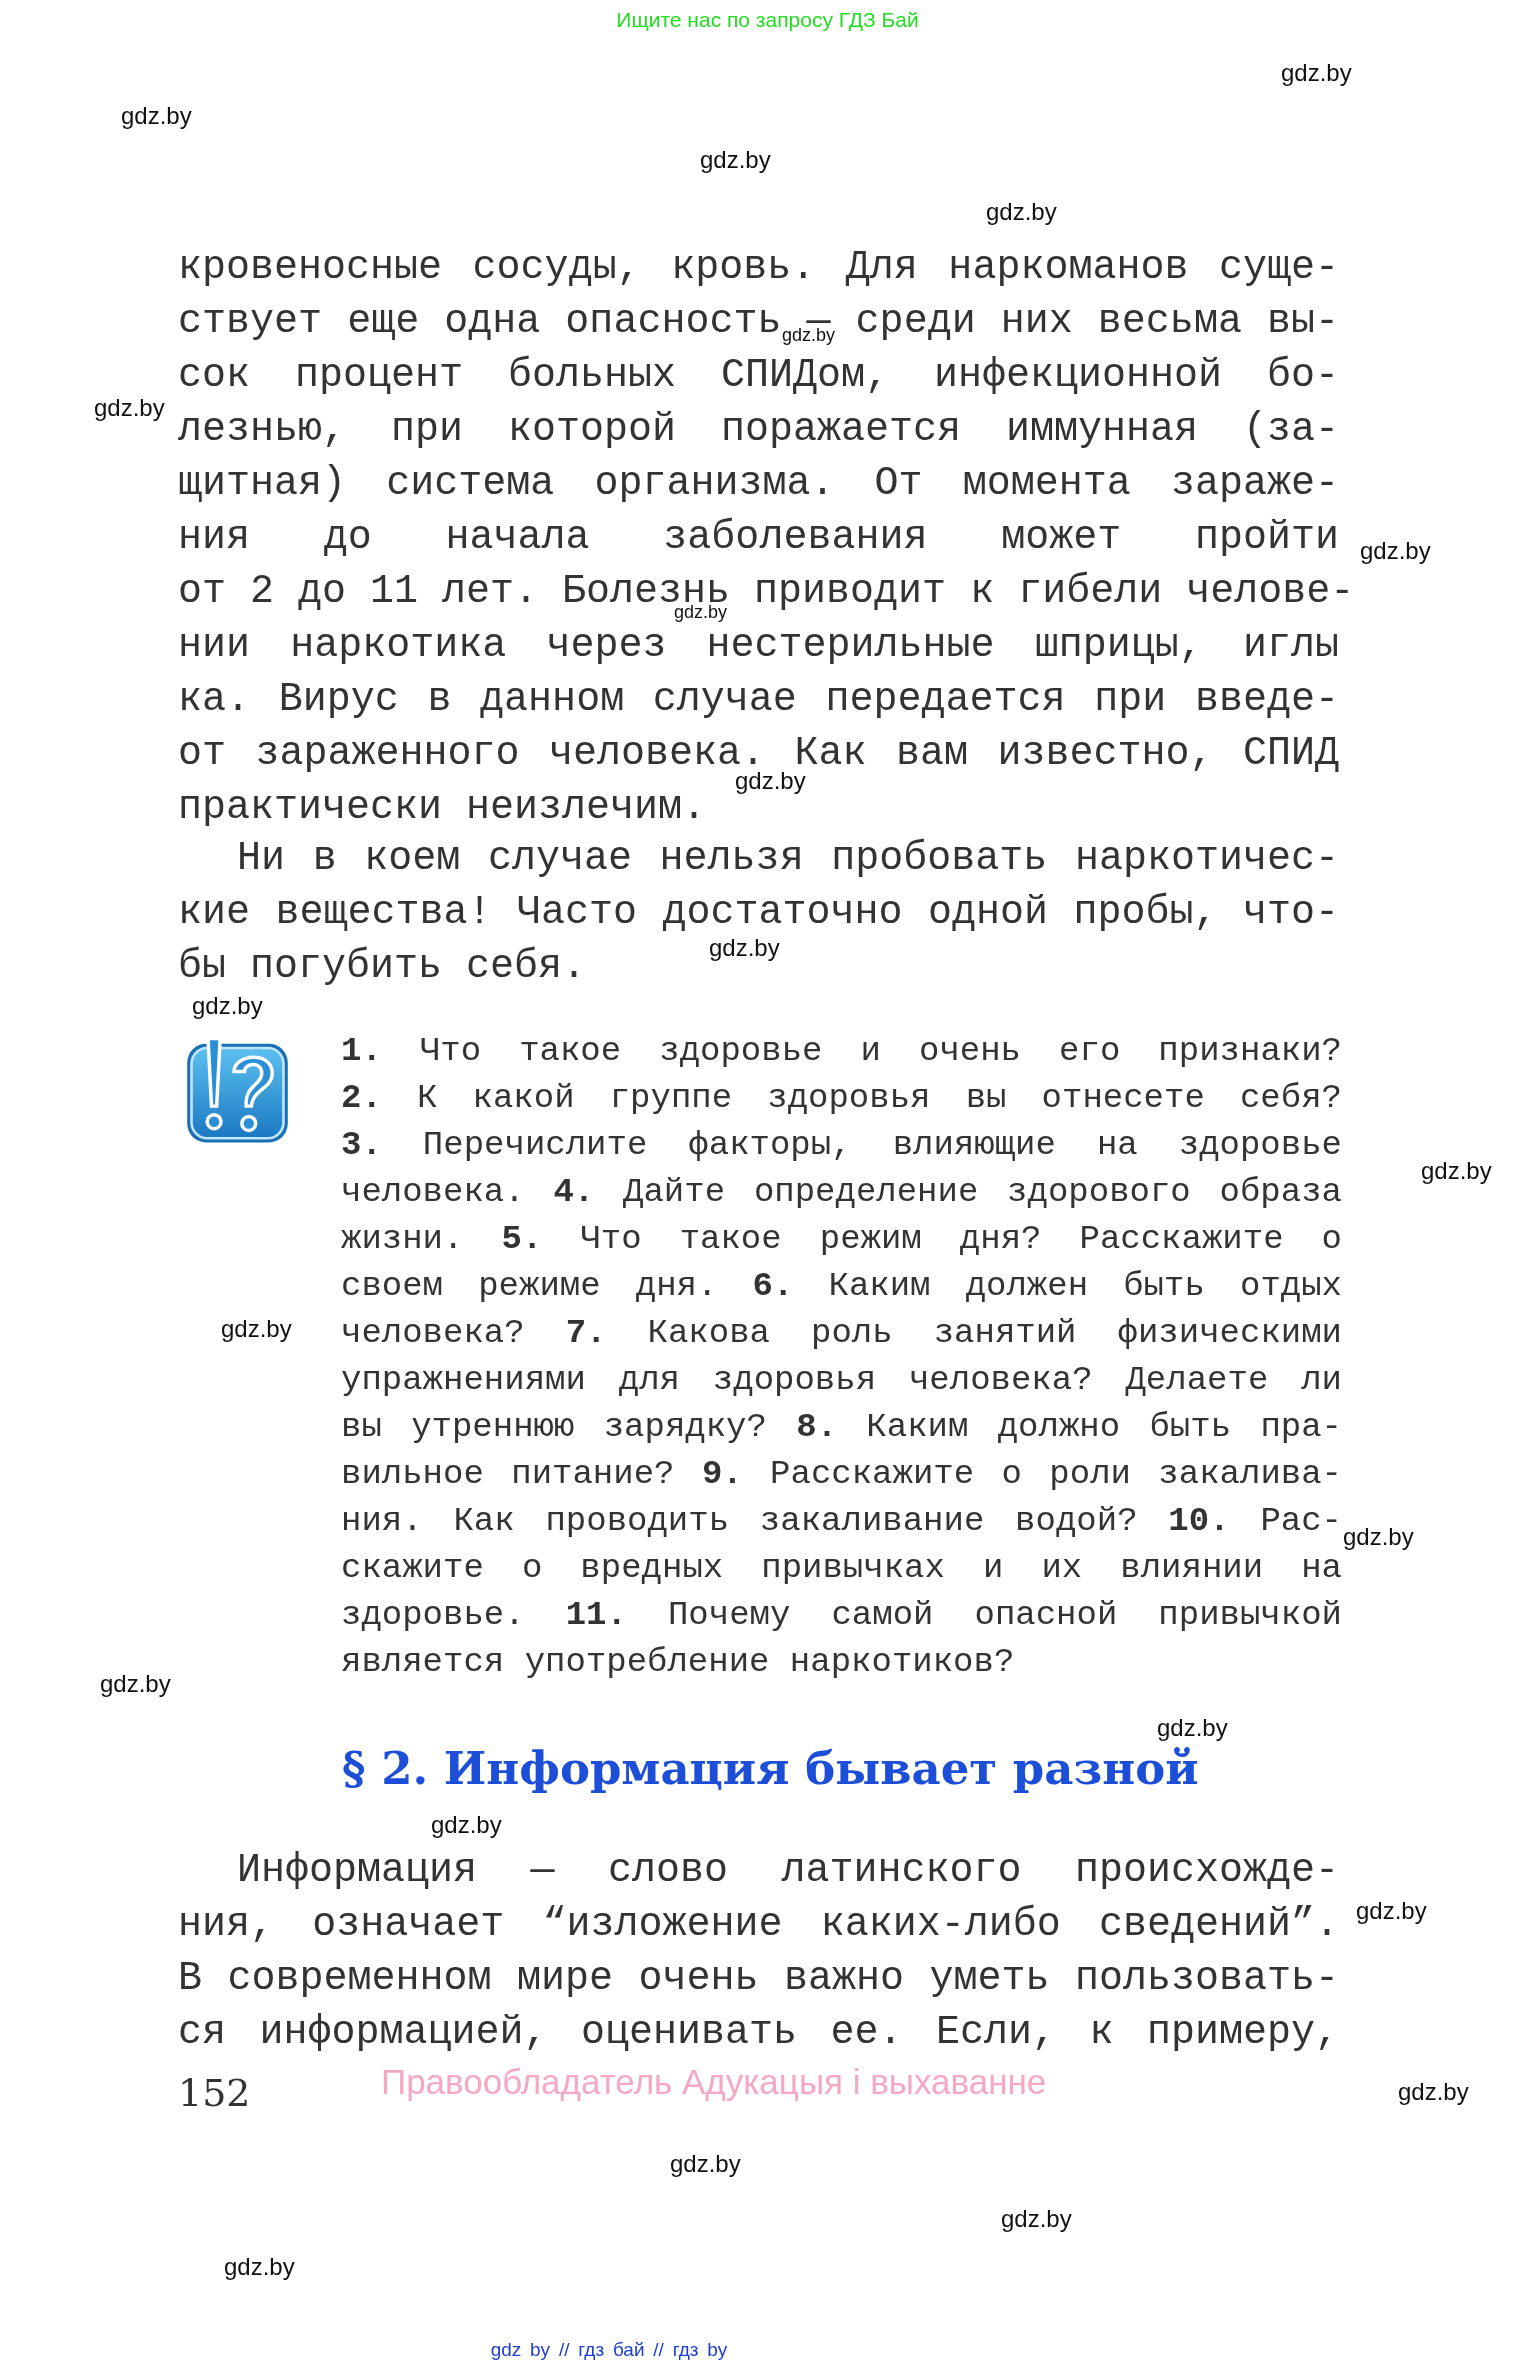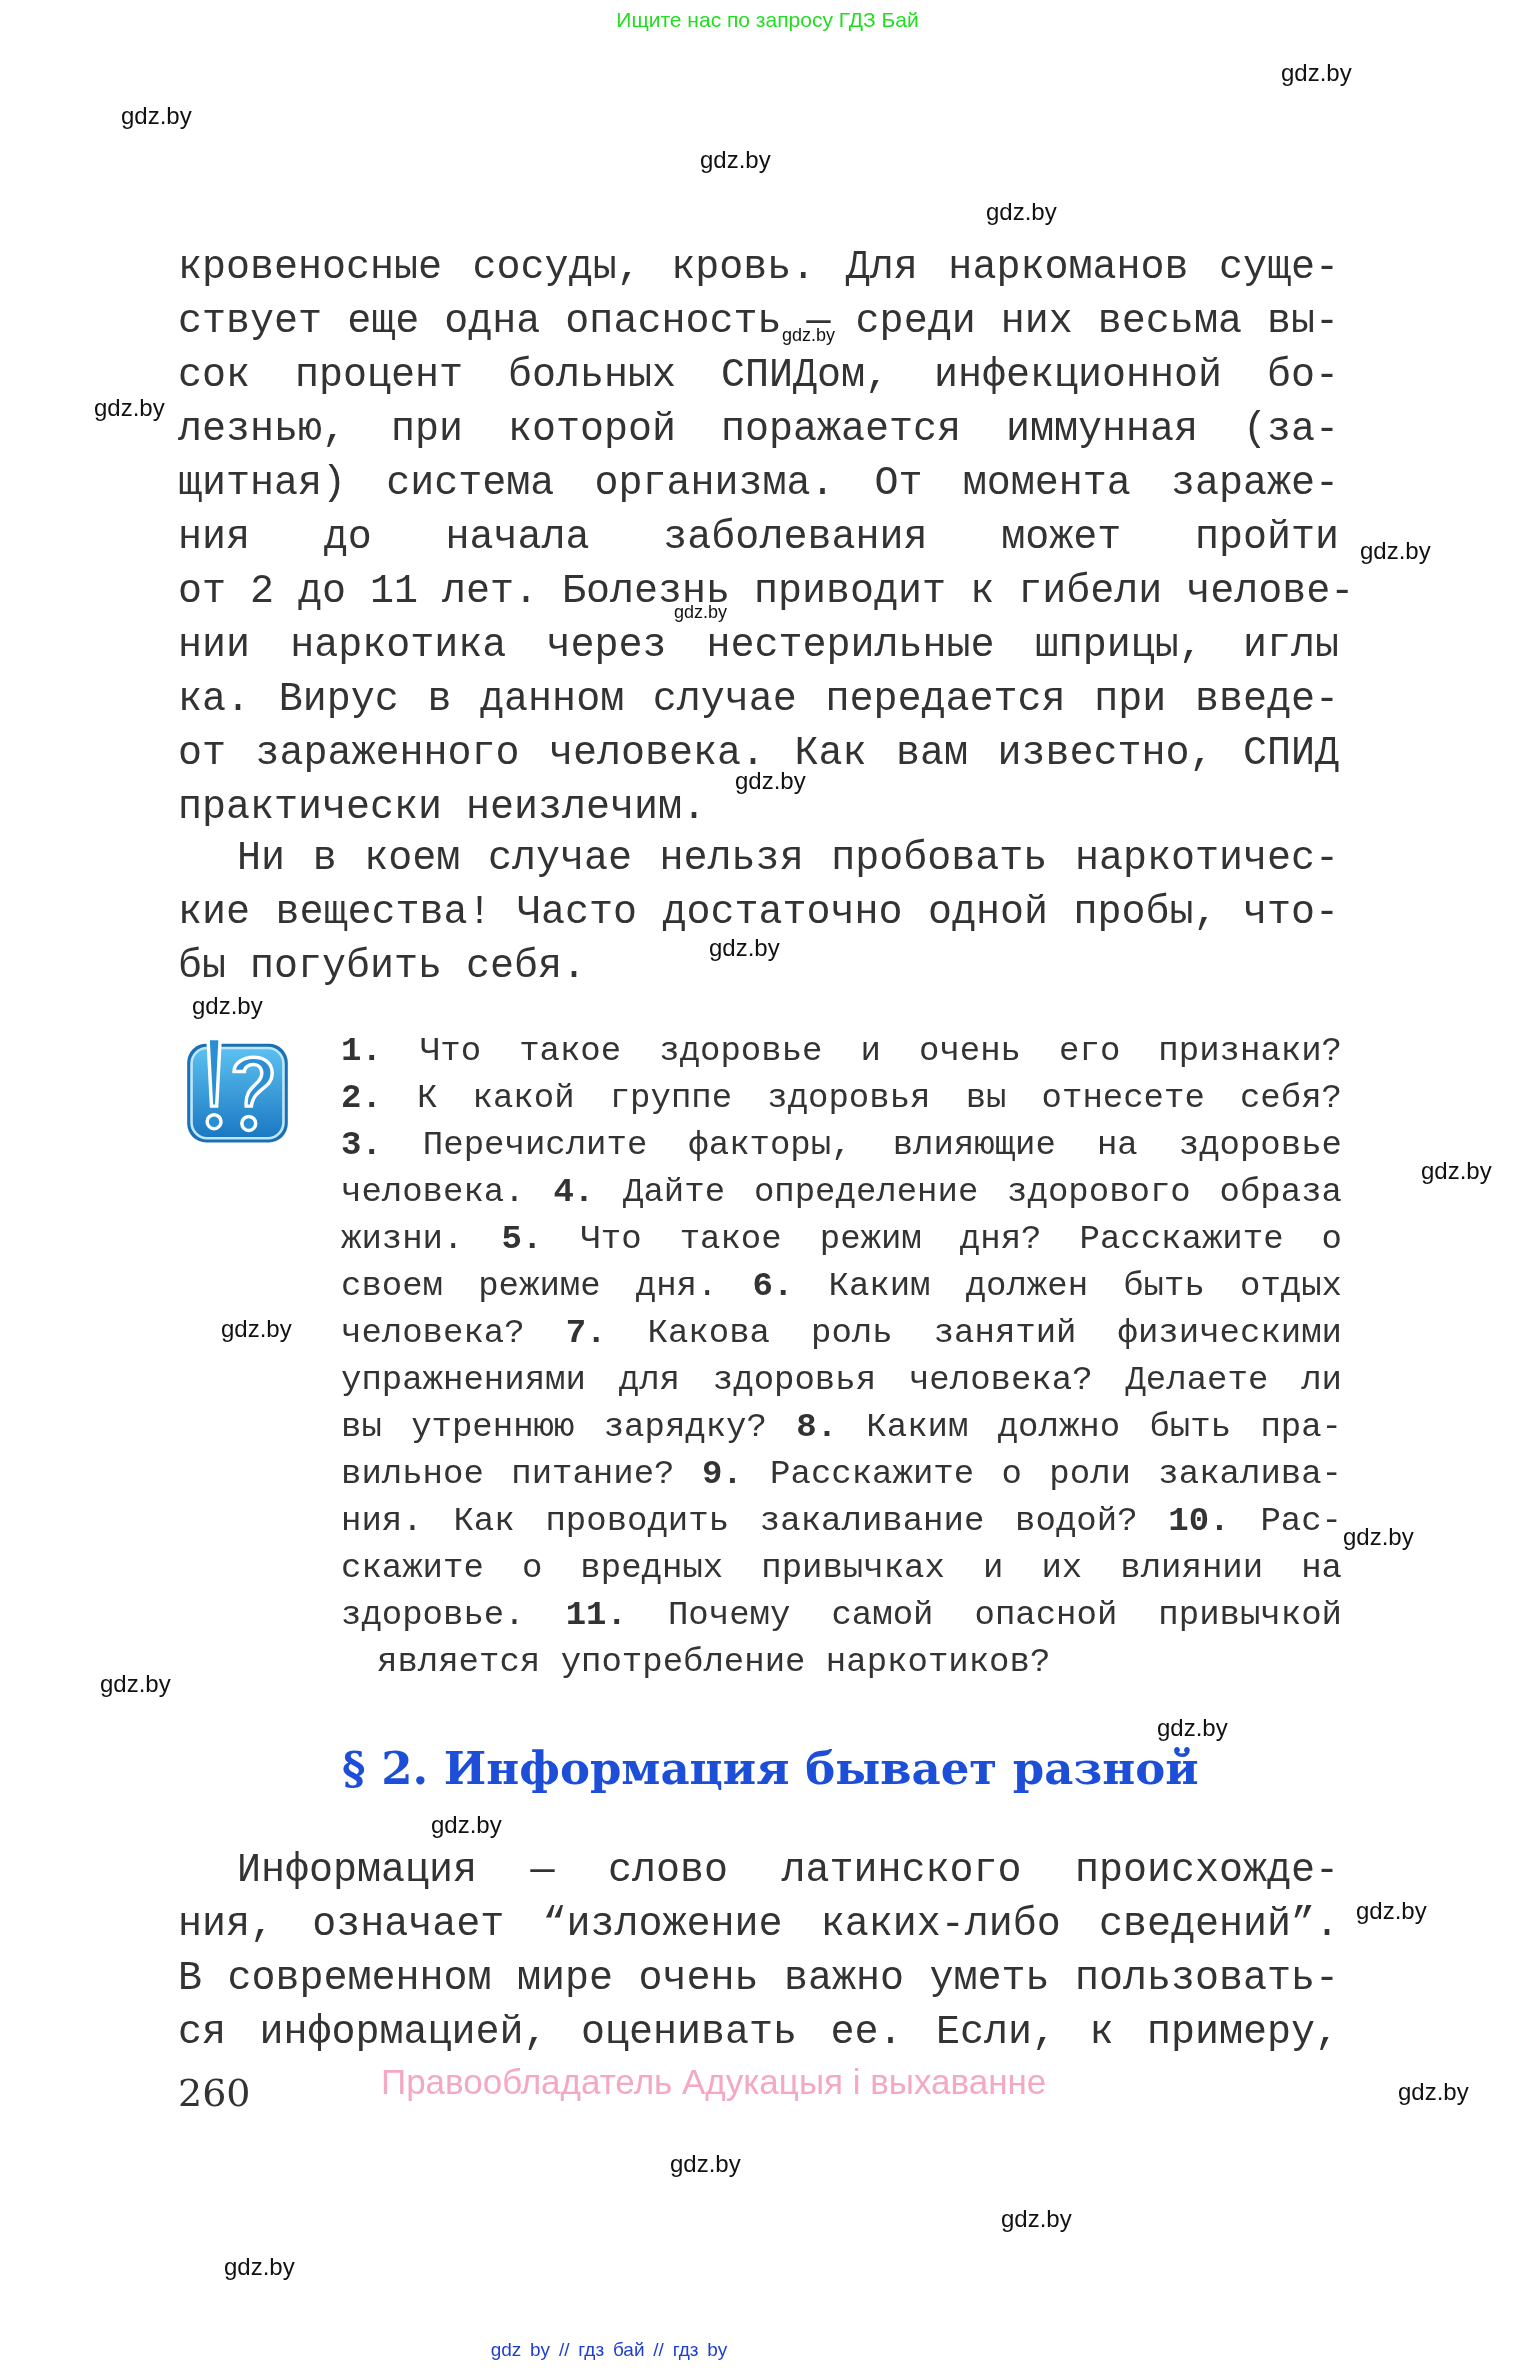--- a/index.html
+++ b/index.html
@@ -26,21 +26,21 @@
     }
     .line { display: block; white-space: nowrap; text-align: justify; text-align-last: justify; font-family: Liberation Mono, monospace; }
     .line.last { text-align-last: left; }
     .indent { padding-left: 59px; }
     .q-block {
       position: absolute; left: 341px; top: 1028px; width: 1001px;
       font-family: "DejaVu Serif", serif; font-size: 34px; color: #333;
       line-height: 47px;
     }
     .q-block .line { text-align-last: justify; }
-    .q-block .line.last { text-align-last: left; margin-left: 36px; }
+    .q-block .line.last { text-align-last: left; }
     .qnum { font-weight: bold; }
     .q-icon {
       position: absolute; left: 182px; top: 1035px; width: 111px; height: 111px;
     }
     .section-title {
       position: absolute; left: 342px; top: 1742px;
       font-family: "DejaVu Serif", serif; font-weight: bold; font-size: 45px;
       color: #1d4ed8; white-space: nowrap;
     }
     .page-num {
@@ -139,17 +139,17 @@
 
 <div class="section-title">§ 2. Информация бывает разной</div>
 
 <div class="body-text" style="top:1844px;">
   <span class="line indent">Информация — слово латинского происхожде-</span>
   <span class="line">ния, означает “изложение каких-либо сведений”.</span>
   <span class="line">В современном мире очень важно уметь пользовать-</span>
   <span class="line">ся информацией, оценивать ее. Если, к примеру,</span>
 </div>
 
-<div class="page-num">260</div>
+<div class="page-num">152</div>
 <div class="copyright">Правообладатель Адукацыя і выхаванне</div>
 
 <div class="bottom-banner">gdz by  //  гдз бай  //  гдз by</div>
 
 
 </body></html>

